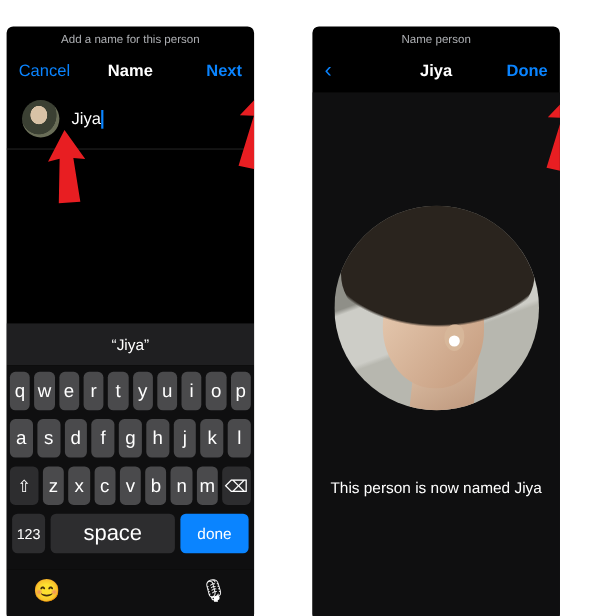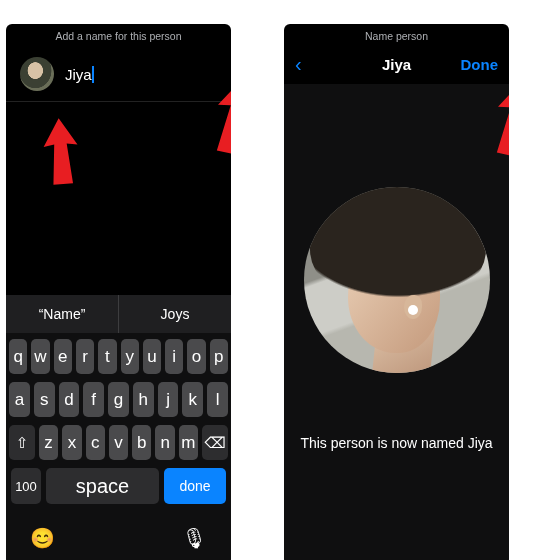--- a/index.html
+++ b/index.html
@@ -189,32 +189,36 @@
   .arrow svg { width: 100%; height: 100%; }
   .phone.left .arrow.a1 { top: 86px; left: 28px; transform: rotate(-4deg) scale(0.85); }
   .phone.left .arrow.a2 { top: 50px; left: 203px; transform: rotate(12deg); }
   .phone.right .arrow.a3 { top: 52px; left: 205px; transform: rotate(12deg); }
 </style>
 </head>
 <body>
 
 <div class="phone left">
   <div class="status-title">Add a name for this person</div>
+  <div class="nav">
+    <span class="side">Cancel</span>
+    <span class="center">Name</span>
+    <span class="side bold">Next</span>
+  </div>
   <div class="person-row">
     <div class="avatar-sm"></div>
     <div class="name-input">
       <span>Jiya</span>
       <span class="cursor"></span>
     </div>
   </div>
 
   <div class="kbd-wrap">
     <div class="suggest">
-      <div class="cell">“Name”</div>
-      <div class="cell">Joys</div>
+      <div class="cell">“Jiya”</div>
     </div>
     <div class="kbd">
       <div class="krow">
           <div class="key">q</div>
           <div class="key">w</div>
           <div class="key">e</div>
           <div class="key">r</div>
           <div class="key">t</div>
           <div class="key">y</div>
           <div class="key">u</div>
@@ -238,21 +242,21 @@
           <div class="key">z</div>
           <div class="key">x</div>
           <div class="key">c</div>
           <div class="key">v</div>
           <div class="key">b</div>
           <div class="key">n</div>
           <div class="key">m</div>
           <div class="key dark bksp">⌫</div>
         </div>
       <div class="krow bottom">
-        <div class="key dark num">100</div>
+        <div class="key dark num">123</div>
         <div class="key dark space">space</div>
         <div class="key done">done</div>
       </div>
     </div>
     <div class="kbd-foot">
       <span>😊</span>
       <span>🎙</span>
     </div>
   </div>
 

